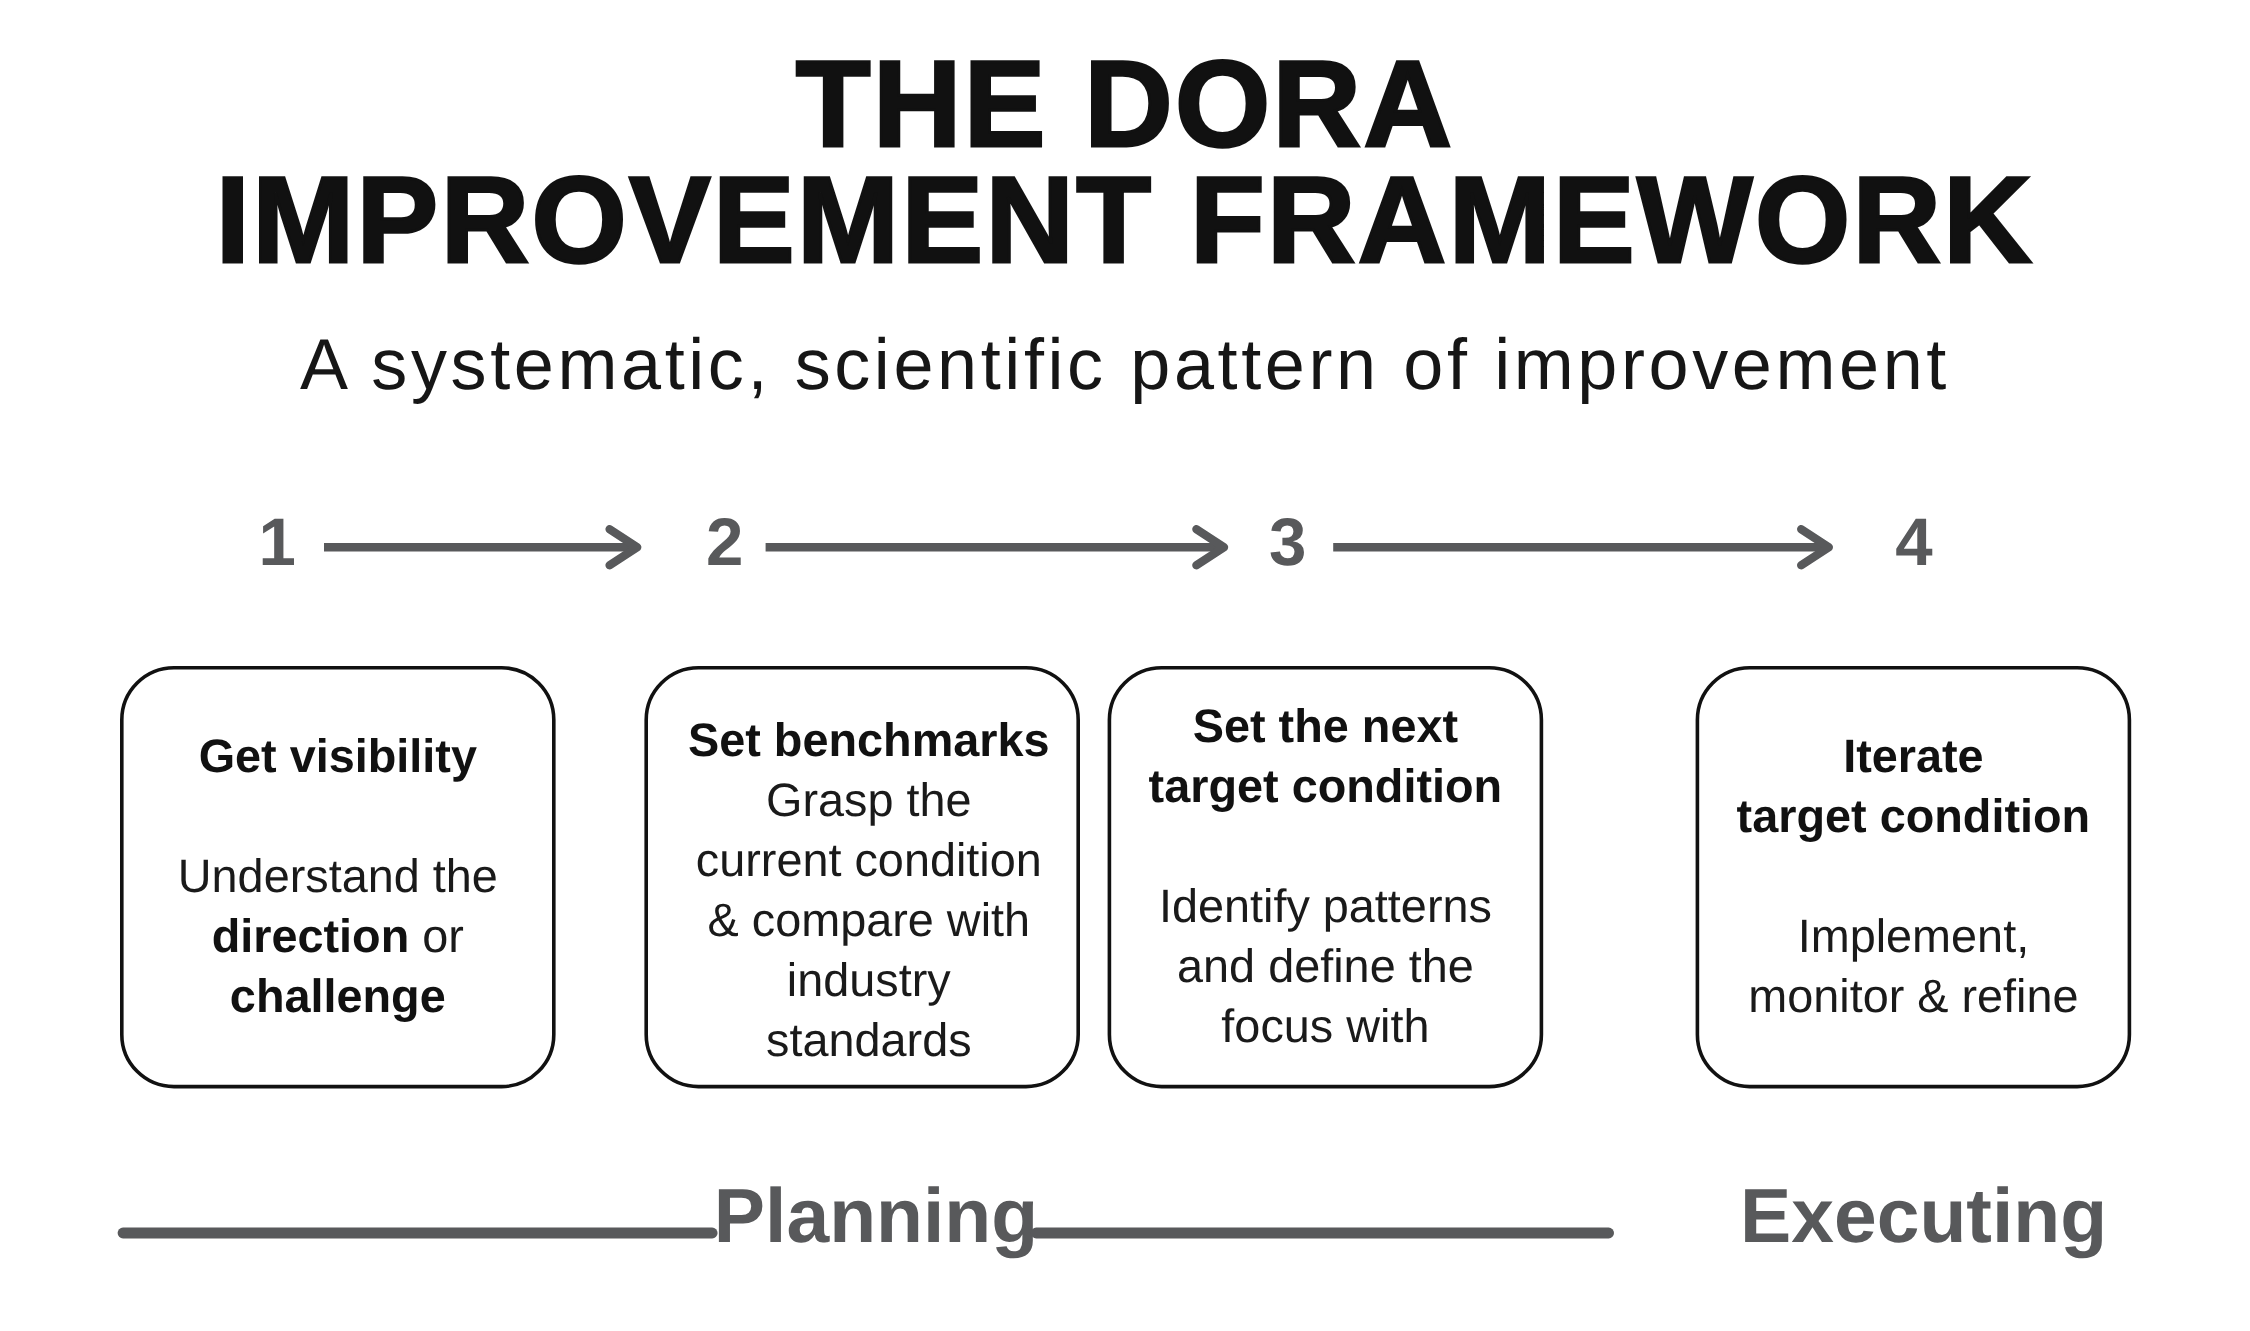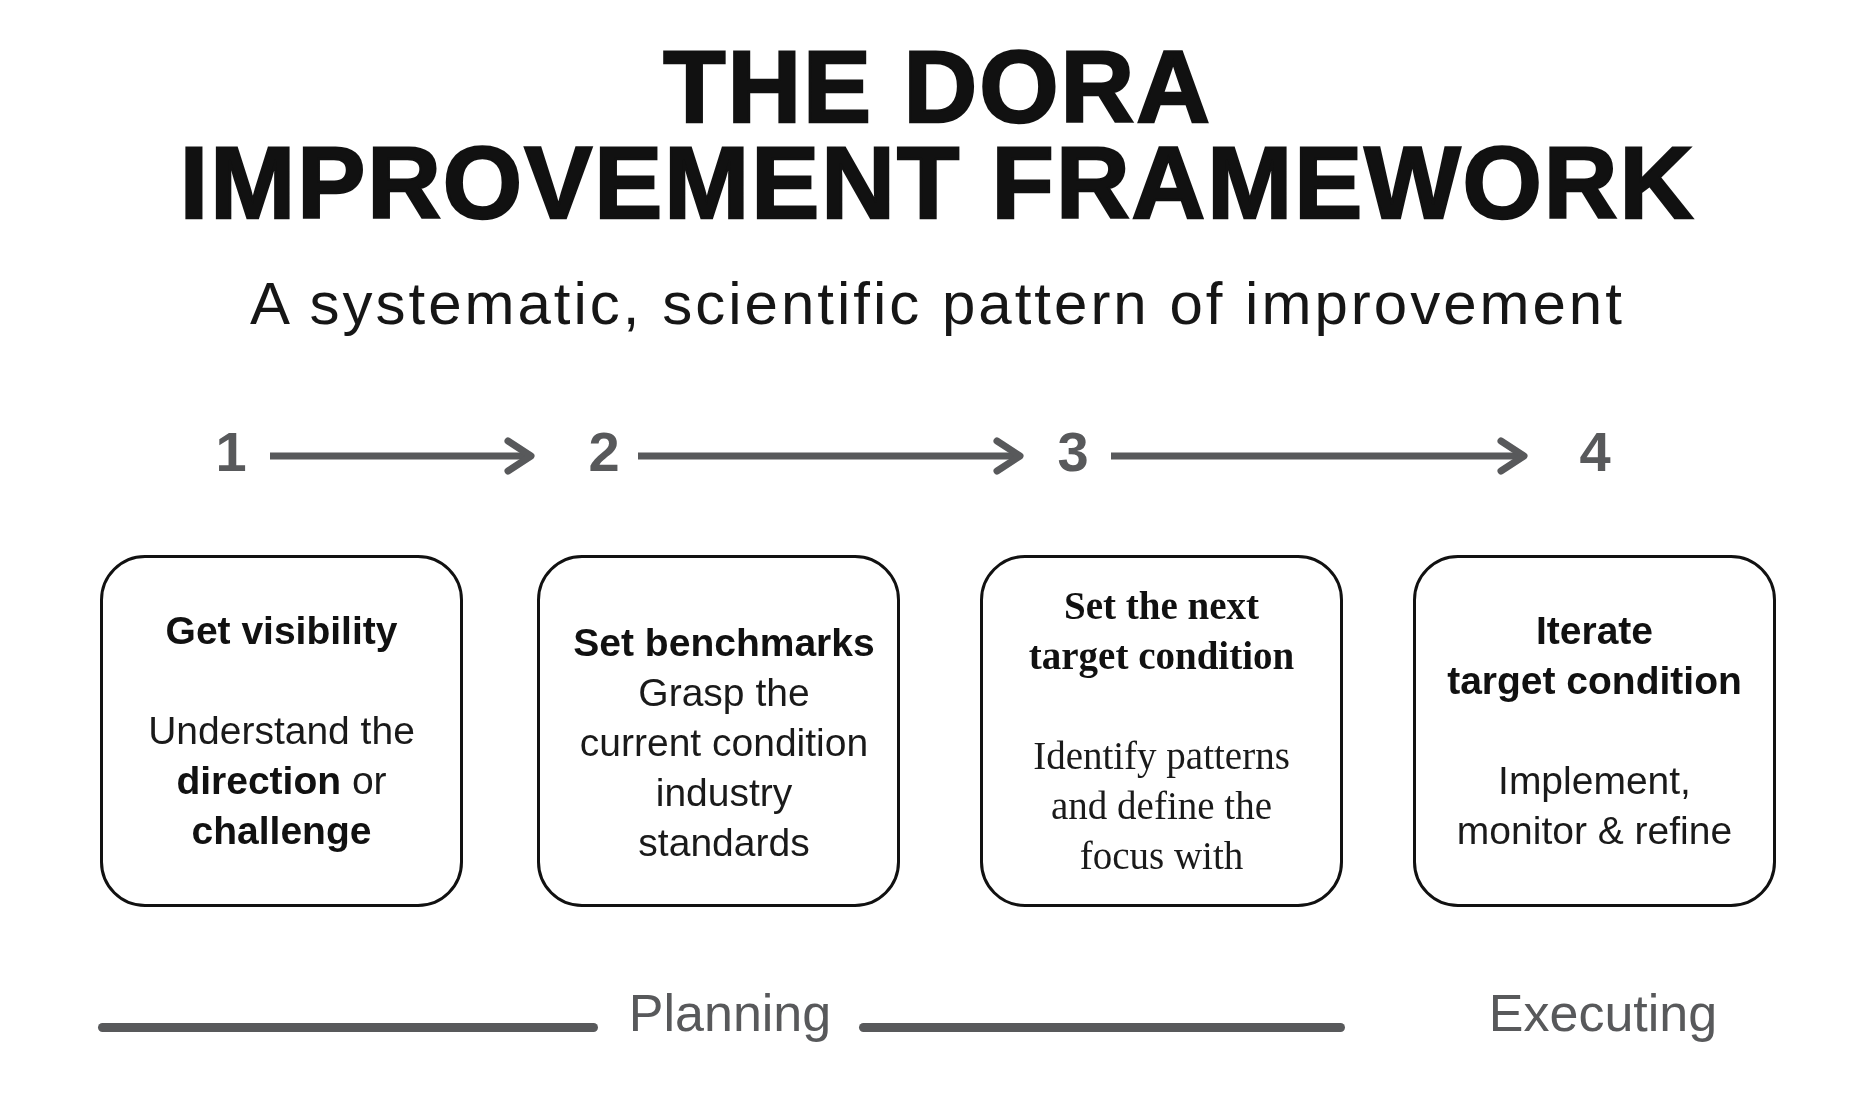--- a/index.html
+++ b/index.html
@@ -80,21 +80,21 @@
     width: 363px;
     background: var(--bg);
     border: 3px solid var(--ink);
     border-radius: 45px;
     display: flex;
     align-items: center;
     justify-content: center;
   }
   .card.c1 { left: 100px; }
   .card.c2 { left: 537px; padding-left: 11px; }
-  .card.c3 { left: 980px; font-family: Liberation Serif, serif; }
+  .card.c3 { left: 923px; }
   .card.c4 { left: 1413px; }
 
   .card-content {
     width: 100%;
     text-align: center;
     font-size: 39px;
     line-height: 50px;
     color: var(--body-ink);
   }
   .card.c2 .card-content { padding-top: 24px; }
@@ -111,23 +111,23 @@
     background: var(--gray);
     border-radius: 5px;
   }
   .phase-line.l1 { left: 98px;  width: 500px; }
   .phase-line.l2 { left: 859px; width: 486px; }
 
   .phase-label {
     position: absolute;
     top: 978px;
     transform: translateX(-50%);
-    font-size: 52px;
+    font-size: 64px;
     line-height: 70px;
-    font-weight: 400;
+    font-weight: 700;
     color: var(--gray);
     white-space: nowrap;
   }
   .phase-label.planning  { left: 730px; }
   .phase-label.executing { left: 1603px; }
 </style>
 </head>
 <body>
 
 <div class="canvas">
@@ -167,20 +167,21 @@
         <div class="card-line"><span class="seg">Understand the</span></div>
         <div class="card-line"><span class="seg bold">direction</span><span class="seg"> or</span></div>
         <div class="card-line"><span class="seg bold">challenge</span></div>
       </div>
   </div>
   <div class="card c2">
     <div class="card-content">
         <div class="card-line"><span class="seg bold">Set benchmarks</span></div>
         <div class="card-line"><span class="seg">Grasp the</span></div>
         <div class="card-line"><span class="seg">current condition</span></div>
+        <div class="card-line"><span class="seg">&amp; compare with</span></div>
         <div class="card-line"><span class="seg">industry</span></div>
         <div class="card-line"><span class="seg">standards</span></div>
       </div>
   </div>
   <div class="card c3">
     <div class="card-content">
         <div class="card-line"><span class="seg bold">Set the next</span></div>
         <div class="card-line"><span class="seg bold">target condition</span></div>
         <div class="card-line">&nbsp;</div>
         <div class="card-line"><span class="seg">Identify patterns</span></div>

